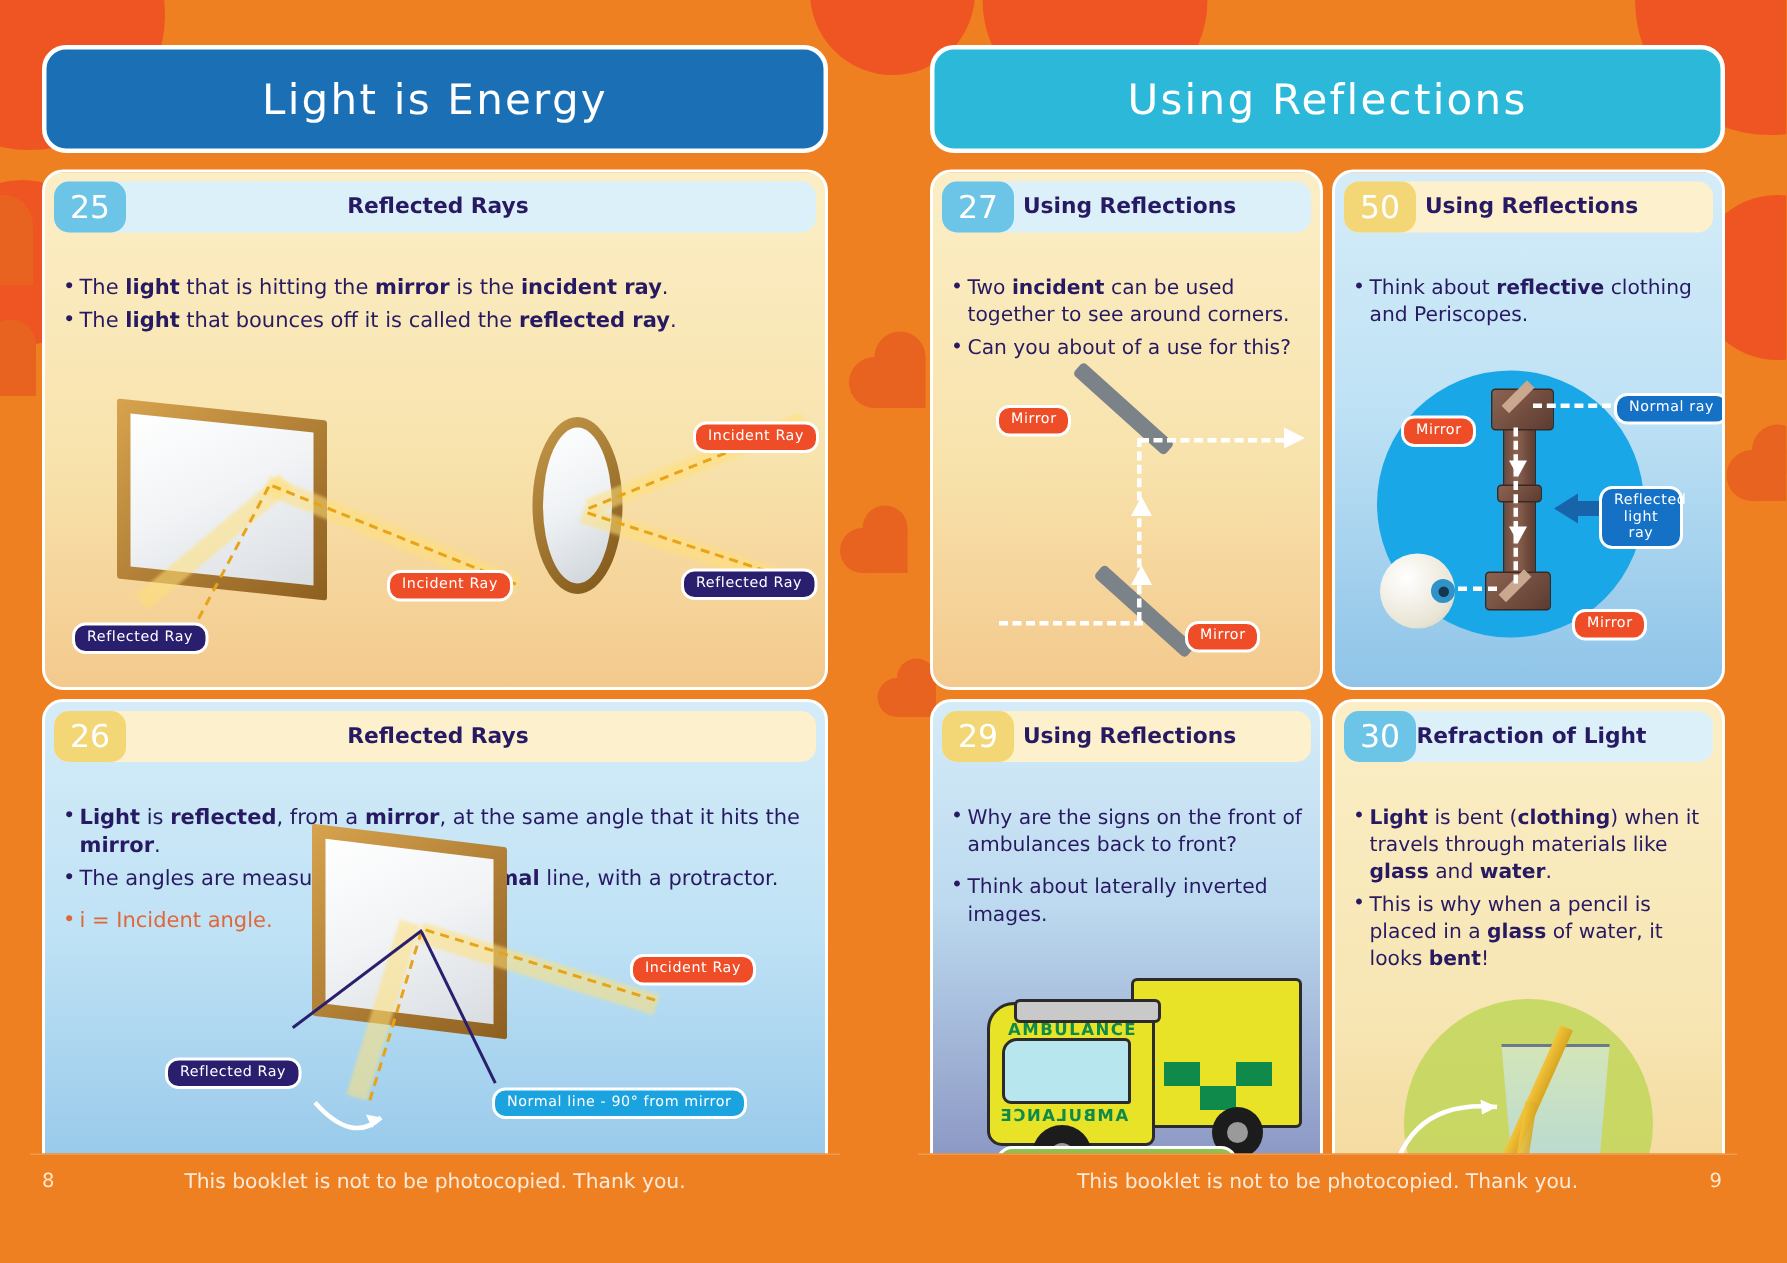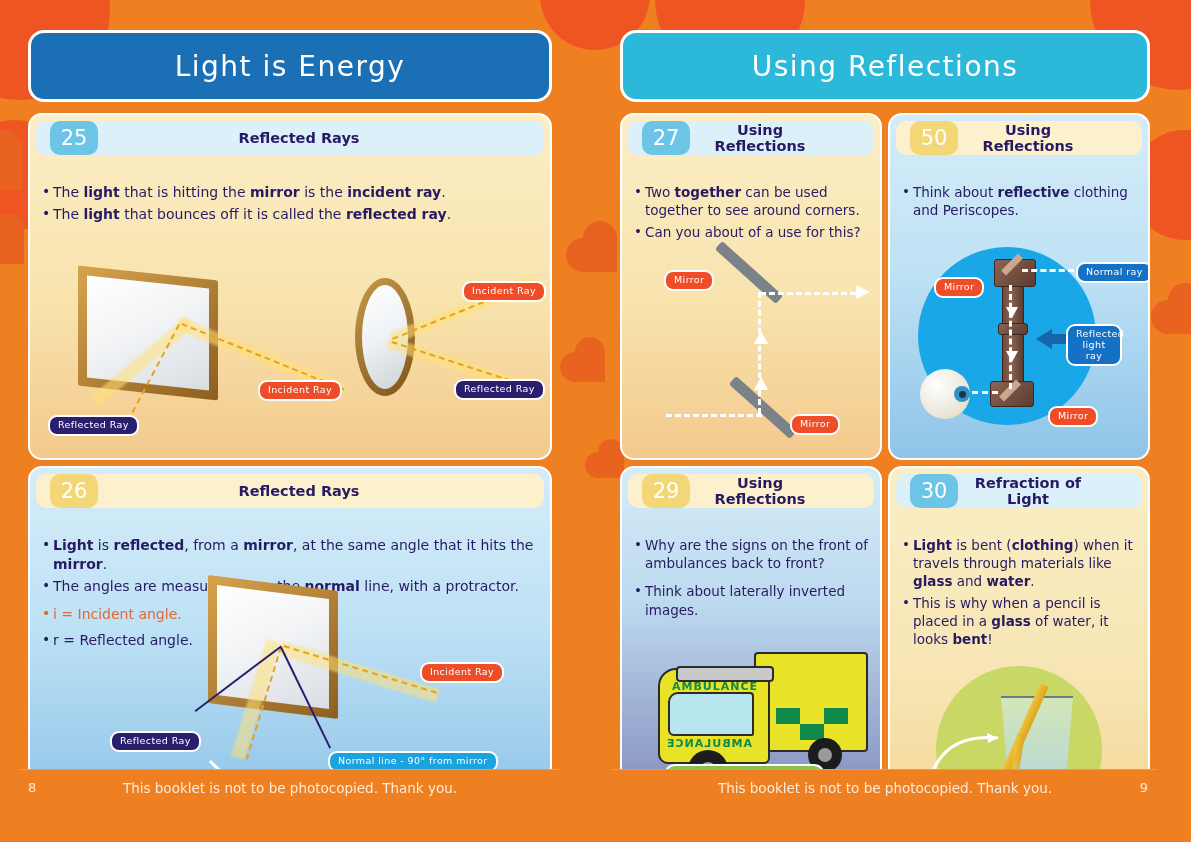--- a/index.html
+++ b/index.html
@@ -51,21 +51,21 @@
 
   .cardhead{
     margin:6px;height:34px;border-radius:10px;position:relative;flex:none;
     display:flex;align-items:center;
   }
   .cardhead.lightblue{background:#dcf0fa;}
   .cardhead.lightyellow{background:#fdf0cd;}
   .badge{
     width:48px;height:34px;border-radius:10px;flex:none;
     display:flex;align-items:center;justify-content:center;
-    color:#ffffff;font-size:21px;margin-left:14px;
+    color:#ffffff;font-size:21px;
   }
   .badge.blue{background:#6cc4e6;}
   .badge.yellow{background:#f3d675;}
   .cardtitle{
     flex:1;text-align:center;color:#271a63;font-size:14.5px;font-weight:bold;
     padding-right:44px;
   }
 
   .bullets{padding:6px 12px 2px 12px;flex:none;}
   .bullets li{
@@ -216,21 +216,20 @@
     <div class="cardrow">
       <div class="card blue">
         <div class="cardhead lightyellow">
           <div class="badge yellow">26</div>
           <div class="cardtitle">Reflected Rays</div>
         </div>
         <ul class="bullets wide">
           <li><b>Light</b> is <b>reflected</b>, from a <b>mirror</b>, at the same angle that it hits the <b>mirror</b>.</li>
           <li>The angles are measured, from the <b>normal</b> line, with a protractor.</li>
           <li class="orange" style="margin-top:9px;">i = Incident angle.</li>
-          <li style="margin-top:7px;">r = Reflected angle.</li>
         </ul>
         <div class="fig">
           <div class="frame" style="left:178px;top:-88px;width:130px;height:128px;transform:skewY(7deg);">
             <div class="glass"></div>
           </div>
           <div class="beam" style="left:252px;top:-30px;width:165px;height:14px;transform:rotate(17deg);"></div>
           <div class="beam" style="left:250px;top:-28px;width:122px;height:14px;transform:rotate(107deg);"></div>
           <div class="ray" style="left:254px;top:-26px;width:160px;transform:rotate(17deg);"></div>
           <div class="ray" style="left:252px;top:-24px;width:118px;transform:rotate(107deg);"></div>
           <div class="normal" style="left:252px;top:-24px;width:108px;transform:rotate(143deg);"></div>
@@ -263,21 +262,21 @@
   <div class="cards">
 
     <div class="cardrow">
 
       <div class="card cream">
         <div class="cardhead lightblue">
           <div class="badge blue">27</div>
           <div class="cardtitle">Using Reflections</div>
         </div>
         <ul class="bullets">
-          <li>Two <b>together</b> can be used together to see around corners.</li>
+          <li>Two <b>incident</b> can be used together to see around corners.</li>
           <li>Can you about of a use for this?</li>
         </ul>
         <div class="fig">
           <div class="mirrorbar" style="left:86px;top:5px;width:82px;height:11px;transform:rotate(42deg);"></div>
           <div class="mirrorbar" style="left:100px;top:140px;width:82px;height:11px;transform:rotate(42deg);"></div>
           <div class="wray" style="left:138px;top:30px;width:96px;"></div>
           <div class="wray" style="left:139px;top:30px;width:122px;transform:rotate(90deg);"></div>
           <div class="wray" style="left:44px;top:152px;width:96px;"></div>
           <svg width="100%" height="100%" style="position:absolute;left:0;top:0;">
             <path d="M234 23 l14 7 l-14 7 z" fill="#ffffff"></path>

